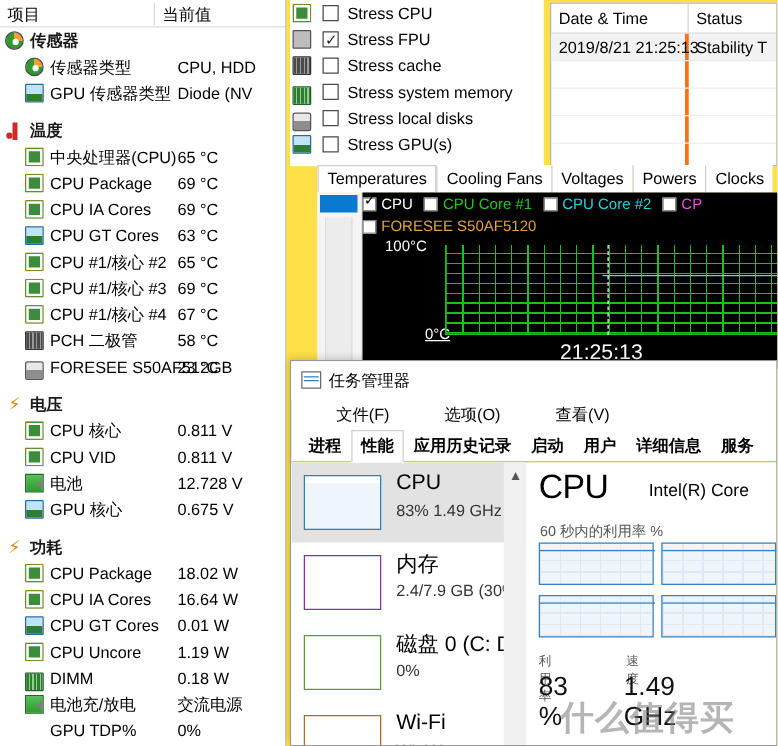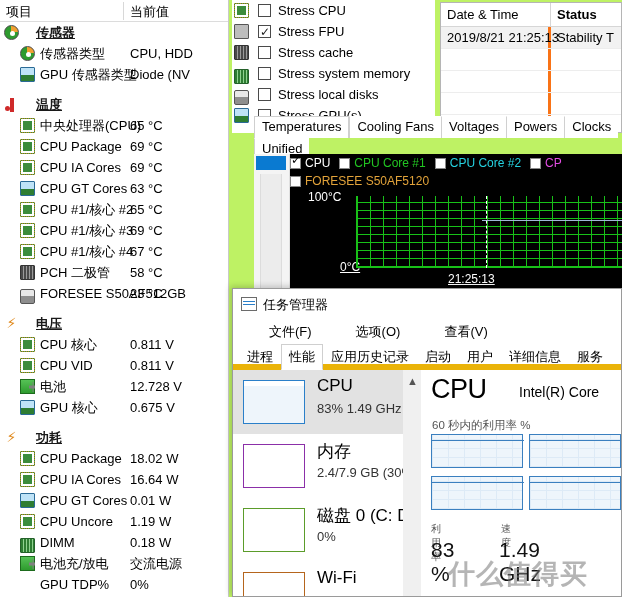--- a/index.html
+++ b/index.html
@@ -9,45 +9,44 @@
     background: #ffffff;
     font-family: "Liberation Sans", "DejaVu Sans", sans-serif;
     font-size: 12px;
     color: #000;
   }
   #root { position: relative; width: 622px; height: 597px; overflow: hidden; }
 
   
   .hwinfo {
     position: absolute; left: 0; top: 0; width: 622px; height: 597px;
-    background: #bef264;
+    background: #fde047;
   }
   .hw-left {
     position: absolute; left: 0; top: 0; width: 228px; height: 597px;
     background: #ffffff; overflow: hidden;
   }
   .hw-colhdr {
     position: absolute; top: 0; left: 0; width: 228px; height: 22px;
     background: #ffffff; border-bottom: 1px solid #dcdcdc;
   }
   .hw-colhdr .c1 { position:absolute; left: 6px; top: 3px; font-size: 13px; }
   .hw-colhdr .c2 { position:absolute; left: 130px; top: 3px; font-size: 13px; }
   .hw-colhdr .sep { position:absolute; left: 123px; top: 2px; width:1px; height:18px; background:#d8d8d8; }
 
   .hw-rows { position: absolute; top: 22px; left: 0; width: 228px; }
   .hw-group {
     position: relative; height: 21px; line-height: 21px;
     font-weight: bold; color: #1a1a1a; font-size: 13px;
-    padding-left: 36px;
-    text-decoration: underline;
+    padding-left: 24px;
   }
   .hw-group.spaced { margin-top: 9px; }
   .hw-row { position: relative; height: 21px; line-height: 21px; }
   .hw-row .lbl { position: absolute; left: 40px; top: 0; font-size: 13px; white-space: nowrap; }
-  .hw-row .val { position: absolute; left: 130px; top: 0; font-size: 13px; white-space: nowrap; }
+  .hw-row .val { position: absolute; left: 142px; top: 0; font-size: 13px; white-space: nowrap; }
   .hw-row .ico { position: absolute; left: 20px; top: 3px; width: 15px; height: 15px; }
 
   
   .ico-chip { background: #3c8c3c; border: 1px dotted #c08a20; border-radius:1px;
               box-shadow: inset 0 0 0 2px #ffffff, inset 0 0 0 3px #3c8c3c; }
   .ico-chip2 { background: #bdbdbd; border: 1px solid #555; border-radius:1px; }
   .ico-gpu { background: linear-gradient(#bfe3f7 55%, #2e7d32 55%); border: 1px solid #2a6a96; border-radius:1px; }
   .ico-hdd { background: linear-gradient(#e8e8e8 45%, #8e8e8e 45%); border: 1px solid #555; border-radius:2px; height: 9px; margin-top:3px; }
   .ico-pch { background: repeating-linear-gradient(90deg,#4a4a4a 0 2px,#9a9a9a 2px 3px); border:1px solid #333; border-radius:1px; }
   .ico-dimm { background: repeating-linear-gradient(90deg,#2e7d32 0 2px,#8fd18f 2px 3px); border:1px solid #24612a; border-radius:1px; height:10px; margin-top:3px;}
@@ -75,29 +74,29 @@
          border: 1px solid #4a4a4a; background:#fff; }
   .cbx.on:after { content:"✓"; position:absolute; left:1px; top:-4px; font-size:12px; color:#1a1a1a; }
 
   .log-pane {
     position: absolute; left: 440px; top: 2px; width: 182px; height: 131px;
     border: 1px solid #b5b5b5; background: #fff; overflow:hidden;
   }
   .log-hdr { display:flex; height: 24px; border-bottom:1px solid #d6d6d6; }
   .log-hdr div { padding: 4px 6px; font-size: 13px; }
   .log-hdr .h1 { width: 110px; border-right: 1px solid #d6d6d6; }
-  .log-hdr .h2 { flex:1;font-weight:bold; }
+  .log-hdr .h2 { flex:1; }
   .log-row { display:flex; height: 22px; border-bottom:1px solid #ededed; }
   .log-row.sel { background:#f2f2f2; }
   .log-row div { padding: 3px 6px; font-size:13px; white-space:nowrap; }
   .log-row .c1 { width:110px; border-right:3px solid #f97316; }
   .log-row .c2 { flex:1; }
 
   
-  .tabs { position:absolute; left: 254px; top: 116px; width: 368px; height: 22px; }
+  .tabs { position:absolute; left: 254px; top: 132px; width: 368px; height: 22px; }
   .tab {
     position: relative; float:left; height: 22px; line-height: 20px; padding: 0 7px;
     font-size: 13px; background: #ffffff; border-left:1px solid #d0d0d0;
     border-top: 1px solid transparent;
   }
   .tab.active { background:#ffffff; font-weight: normal; border:1px solid #cfcfcf; border-bottom:none; }
 
   .graph-wrap { position:absolute; left: 254px; top: 154px; width: 368px; height: 141px; background:#fff;}
   .graph-scroll { position:absolute; left:0; top:0; width: 36px; height: 141px; background:#f4f4f4; border-right:1px solid #e0e0e0;}
   .graph-scroll .thumb { position:absolute; left:2px; top:2px; width:30px; height:14px; background:#0a7ad1; }
@@ -113,37 +112,37 @@
           background-image:
             repeating-linear-gradient(90deg, #18c018 0 1px, transparent 1px 13px),
             repeating-linear-gradient(0deg, #18c018 0 1px, transparent 1px 8px);
           border-left:1px solid #18c018; border-bottom:1px solid #18c018; }
   .ylab { position:absolute; color:#fff; font-size:12px; }
   .ylab.top { left: 18px; top: 36px; }
   .ylab.bot { left: 50px; top: 106px; text-decoration: underline; }
   .cursor-line { position:absolute; left: 196px; top: 42px; width:0; height:72px;
                  border-left: 1px dashed #ffffff; }
   .series-line { position:absolute; left: 192px; top: 66px; width: 140px; height:1px; background:#9fb6d9; }
-  .tstamp { position:absolute; left: 158px; top: 118px; color:#fff; font-size:12px;text-decoration:underline; }
+  .tstamp { position:absolute; left: 158px; top: 118px; color:#fff; font-size:17px; }
 
   
   .taskmgr {
     position:absolute; left: 232px; top: 288px; width: 390px; height: 309px;
     background:#ffffff; border:1px solid #9a9a9a; box-shadow: -2px -2px 6px rgba(0,0,0,.18);
     overflow:hidden;
   }
   .tm-title { position:relative; height: 31px; background:#ffffff; }
   .tm-title .ic { position:absolute; left:8px; top:8px; width:16px; height:14px;
                   border:1px solid #6b6b6b; background:#fff; }
   .tm-title .ic:after{content:"";position:absolute;left:1px;top:6px;width:12px;height:1px;background:#2a7fc9;
                        box-shadow: 0 -3px 0 #2a7fc9;}
   .tm-title .txt { position:absolute; left: 30px; top: 7px; font-size: 13px; }
   .tm-menu { position:relative; height: 24px; padding-left: 8px; }
   .tm-menu span { display:inline-block; margin-right: 16px; font-size:13px; line-height:24px;margin-left:28px; }
-  .tm-tabs { position:relative; height: 26px; padding-left: 6px; border-bottom:6px solid #eab308;}
+  .tm-tabs { position:relative; height: 26px; padding-left: 6px; border-bottom:1px solid #eab308;font-weight:bold;}
   .tm-tab { display:inline-block; height: 26px; line-height: 24px; padding: 0 7px; font-size:13px;
             border:1px solid transparent; }
   .tm-tab.active { background:#fff; border:1px solid #cfcfcf; border-bottom:1px solid #fff; position:relative; z-index:2;}
 
   .tm-body { position:absolute; left:0; top: 81px; width: 388px; height: 226px; }
   .tm-side { position:absolute; left:0; top:0; width: 188px; height: 226px; background:#fff; overflow:hidden;}
   .tm-item { position:relative; height: 64px; padding: 8px 0 0 8px; }
   .tm-item.sel { background:#e2e2e2; }
   .tm-item .thumb { position:absolute; left: 10px; top: 10px; width: 62px; height: 44px; background:#fff; }
   .tm-item .ttl { position:absolute; left: 84px; top: 6px; font-size: 17px; }

